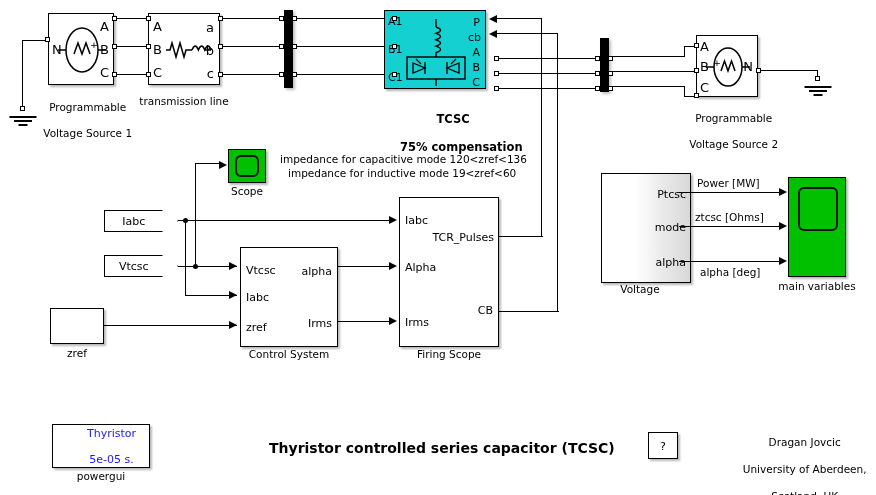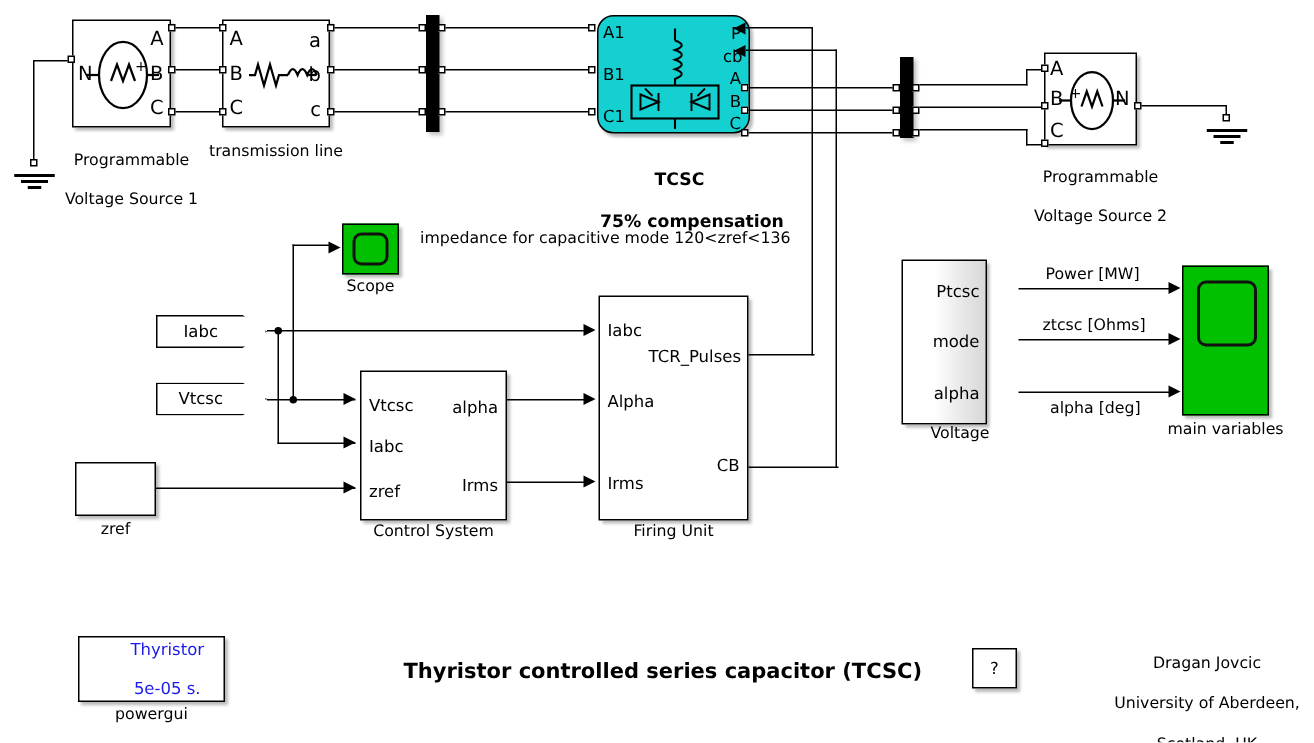--- a/index.html
+++ b/index.html
@@ -241,21 +241,21 @@
   <div class="nub" style="left:279px; top:44px;"></div>
   <div class="nub" style="left:279px; top:72px;"></div>
   <div class="nub" style="left:292px; top:16px;"></div>
   <div class="nub" style="left:292px; top:44px;"></div>
   <div class="nub" style="left:292px; top:72px;"></div>
 
   <div class="wh" style="left:297px; top:18px; width:95px;"></div>
   <div class="wh" style="left:297px; top:46px; width:95px;"></div>
   <div class="wh" style="left:297px; top:74px; width:95px;"></div>
 
-  <div class="blk cyan" style="left:398px; top:10px; width:102px; height:79px;border-radius:11px;">
+  <div class="blk cyan" style="left:384px; top:10px; width:102px; height:79px;">
     <svg width="102" height="79">
 
       <line x1="51" y1="8" x2="51" y2="16" stroke="#000" stroke-width="1.4"></line>
       <path d="M51 16 q9 3.2 0 6.4 q9 3.2 0 6.4 q9 3.2 0 6.4 q9 3.2 0 6.4" fill="none" stroke="#000" stroke-width="1.4"></path>
       <line x1="51" y1="41" x2="51" y2="46" stroke="#000" stroke-width="1.4"></line>
 
       <rect x="22" y="46" width="58" height="22" fill="none" stroke="#000" stroke-width="1.4"></rect>
       <line x1="51" y1="68" x2="51" y2="75" stroke="#000" stroke-width="1.4"></line>
 
       <path d="M28 52 L40 57 L28 62 Z" fill="none" stroke="#000" stroke-width="1.3"></path>
@@ -342,20 +342,21 @@
     <i style="top:12px; width:9px;"></i>
   </div>
 
   <div class="blk green" style="left:228px; top:149px; width:38px; height:34px;">
     <div class="scope-screen" style="left:6px; top:5px; right:6px; bottom:5px;"></div>
   </div>
   <div class="arr" style="left:219px; top:161px;"></div>
   <div class="cap" style="left:207px; top:185px; width:80px;">Scope</div>
 
   <div class="note" style="left:280px; top:152px;">impedance for capacitive mode 120&lt;zref&lt;136</div>
+  <div class="note" style="left:288px; top:166px;">impedance for inductive mode 19&lt;zref&lt;60</div>
 
   <div class="tag" style="left:104px; top:210px; width:74px; height:22px;">
     <span>Iabc</span>
   </div>
 
   <div class="tag" style="left:104px; top:255px; width:74px; height:22px;">
     <span>Vtcsc</span>
   </div>
 
   <div class="wh" style="left:178px; top:220px; width:217px;"></div>
@@ -392,31 +393,31 @@
   <div class="wh" style="left:338px; top:321px; width:57px;"></div>
   <div class="arr" style="left:389px; top:317px;"></div>
 
   <div class="blk" style="left:399px; top:197px; width:100px; height:150px;">
     <span class="plabel" style="left:5px; top:17px;">Iabc</span>
     <span class="plabel" style="left:5px; top:64px;">Alpha</span>
     <span class="plabel" style="left:5px; top:119px;">Irms</span>
     <span class="plabel" style="right:4px; top:34px;">TCR_Pulses</span>
     <span class="plabel" style="right:5px; top:107px;">CB</span>
   </div>
-  <div class="cap" style="left:399px; top:348px; width:100px;">Firing Unit</div>
+  <div class="cap" style="left:399px; top:348px; width:100px;">Firing Scope</div>
 
   <div class="wh" style="left:499px; top:236px; width:44px;"></div>
   <div class="wv" style="left:541px; top:18px; height:219px;"></div>
   <div class="wh" style="left:497px; top:18px; width:45px;"></div>
 
   <div class="wh" style="left:499px; top:311px; width:60px;"></div>
   <div class="wv" style="left:557px; top:33px; height:279px;"></div>
   <div class="wh" style="left:497px; top:33px; width:61px;"></div>
 
-  <div class="blk grad" style="left:601px; top:173px; width:57px; height:110px;">
+  <div class="blk grad" style="left:601px; top:173px; width:90px; height:110px;">
     <span class="plabel" style="right:4px; top:15px;">Ptcsc</span>
     <span class="plabel" style="right:4px; top:48px;">mode</span>
     <span class="plabel" style="right:4px; top:83px;">alpha</span>
   </div>
   <div class="cap" style="left:601px; top:283px; width:78px;">Voltage</div>
 
   <div class="wh" style="left:679px; top:192px; width:105px;"></div>
   <div class="arr" style="left:779px; top:188px;"></div>
   <div class="note" style="left:697px; top:176px;">Power [MW]</div>
 

